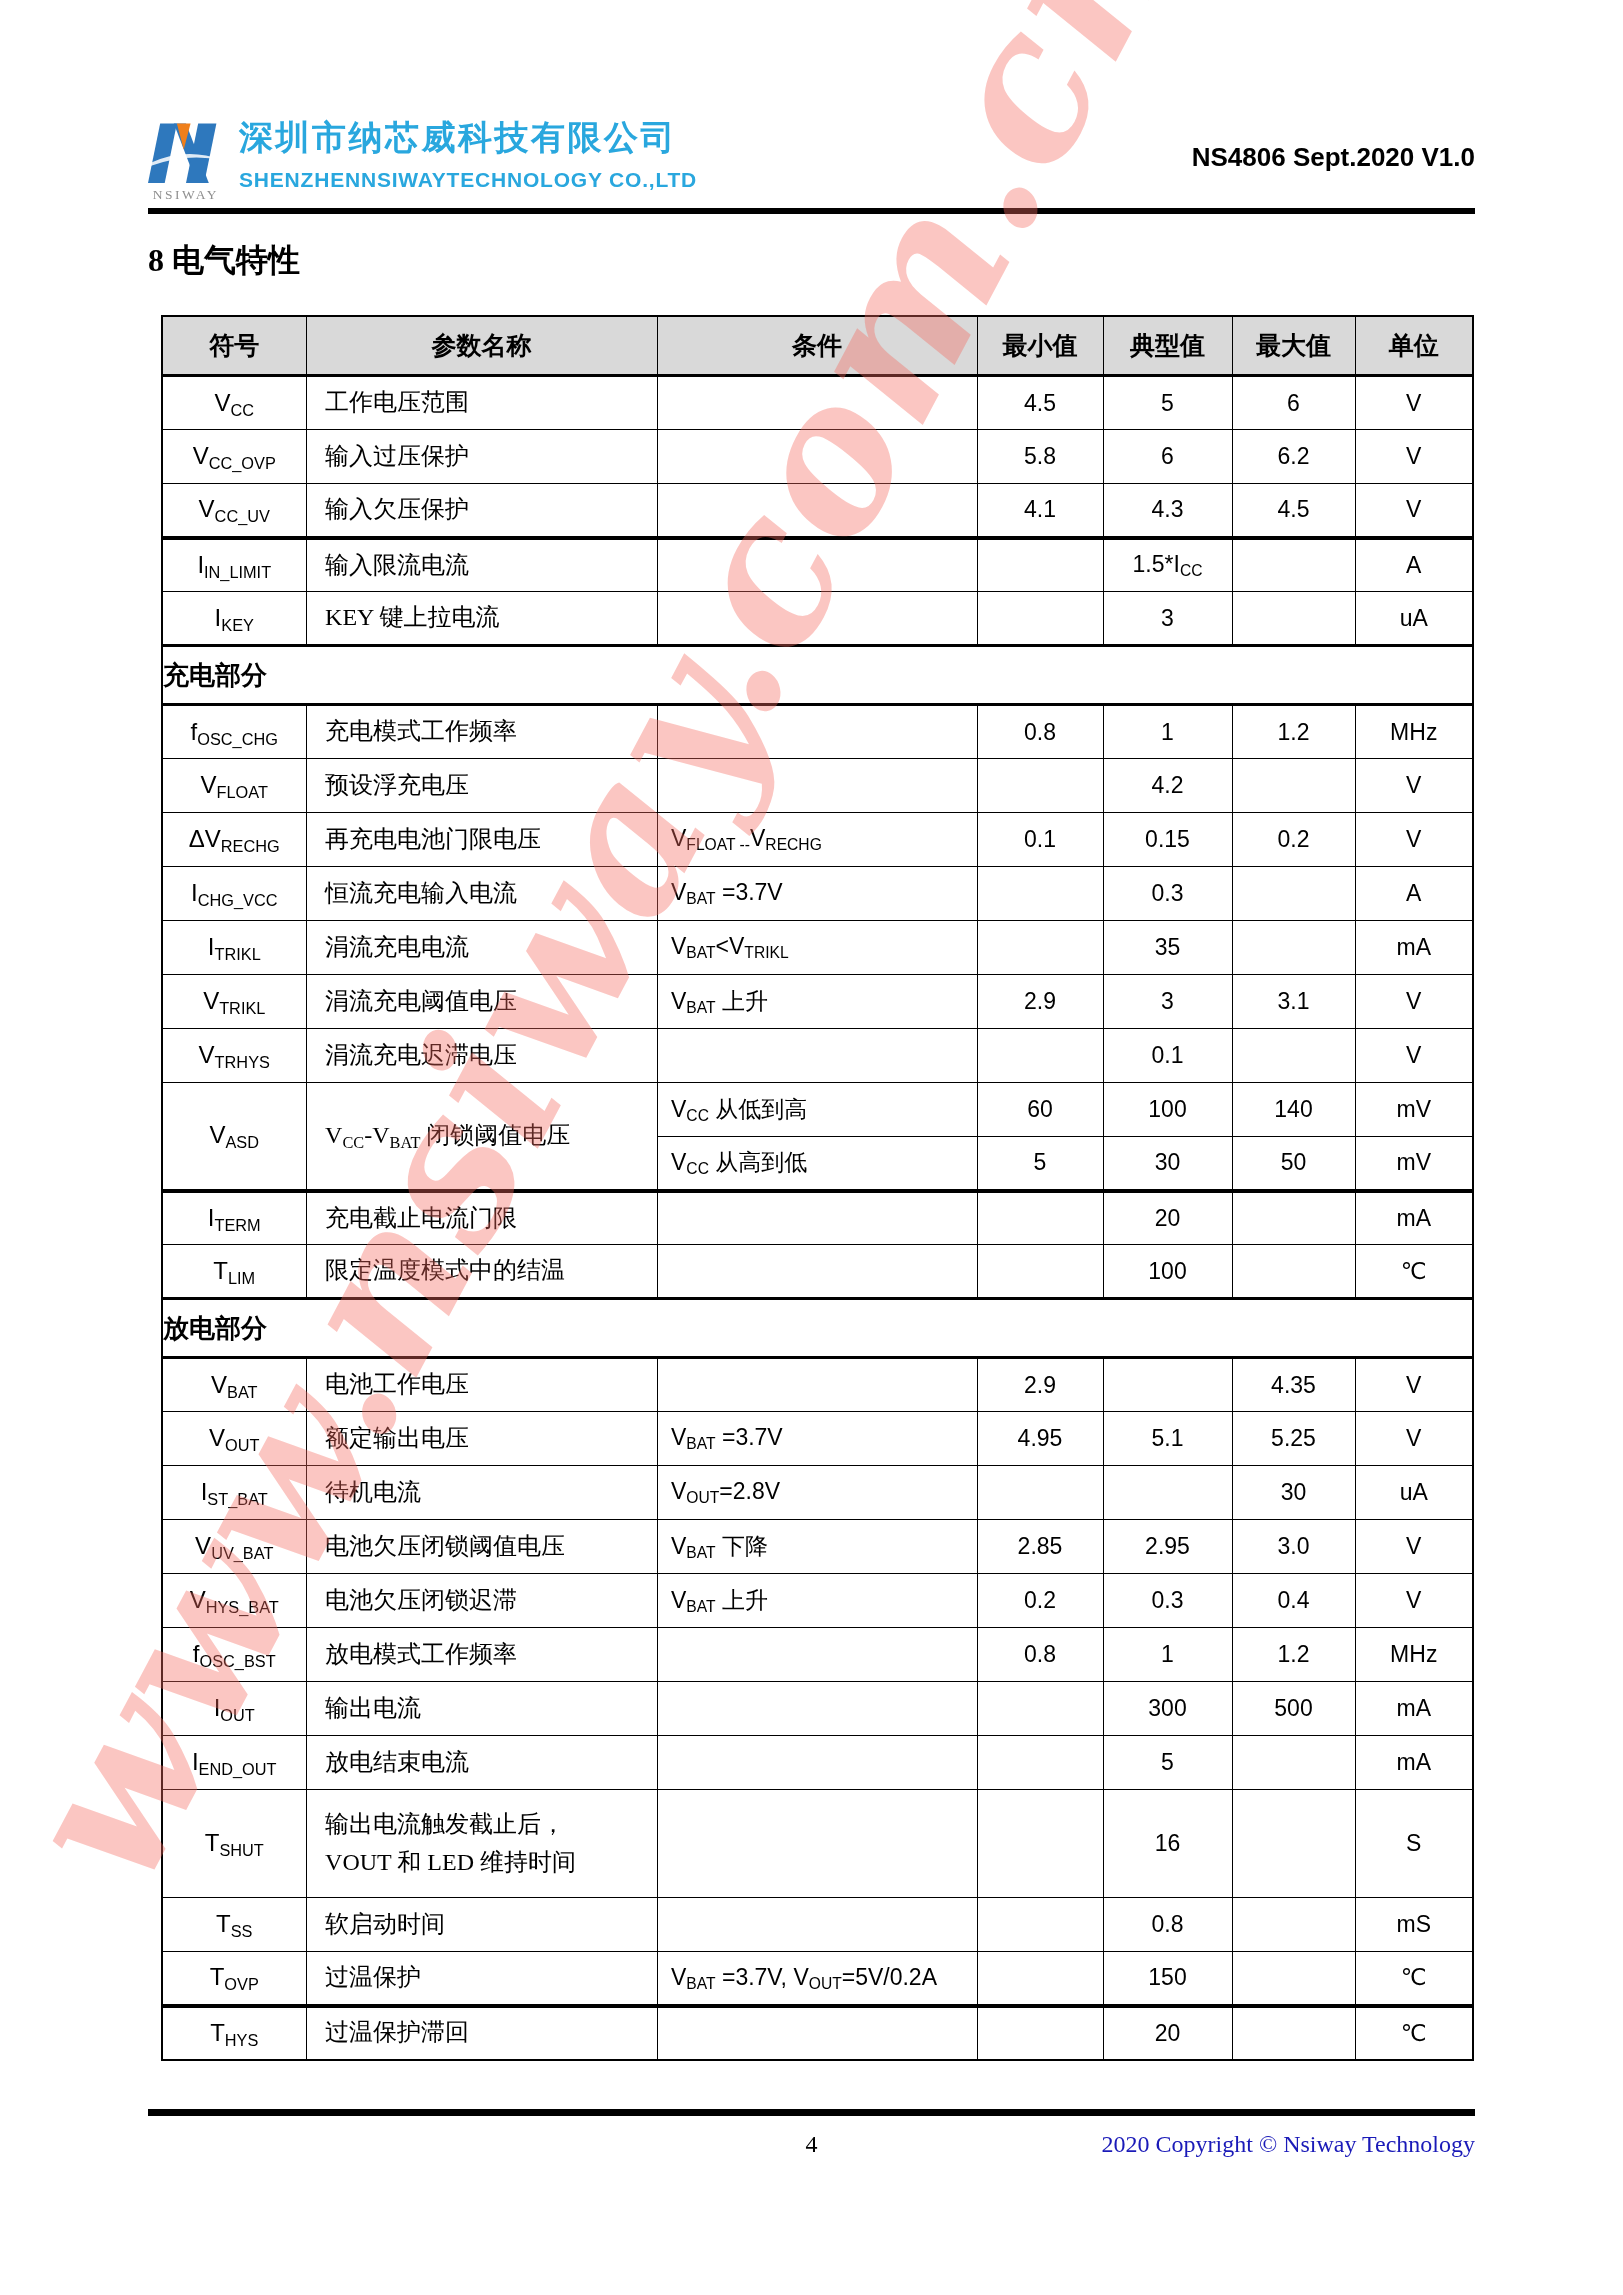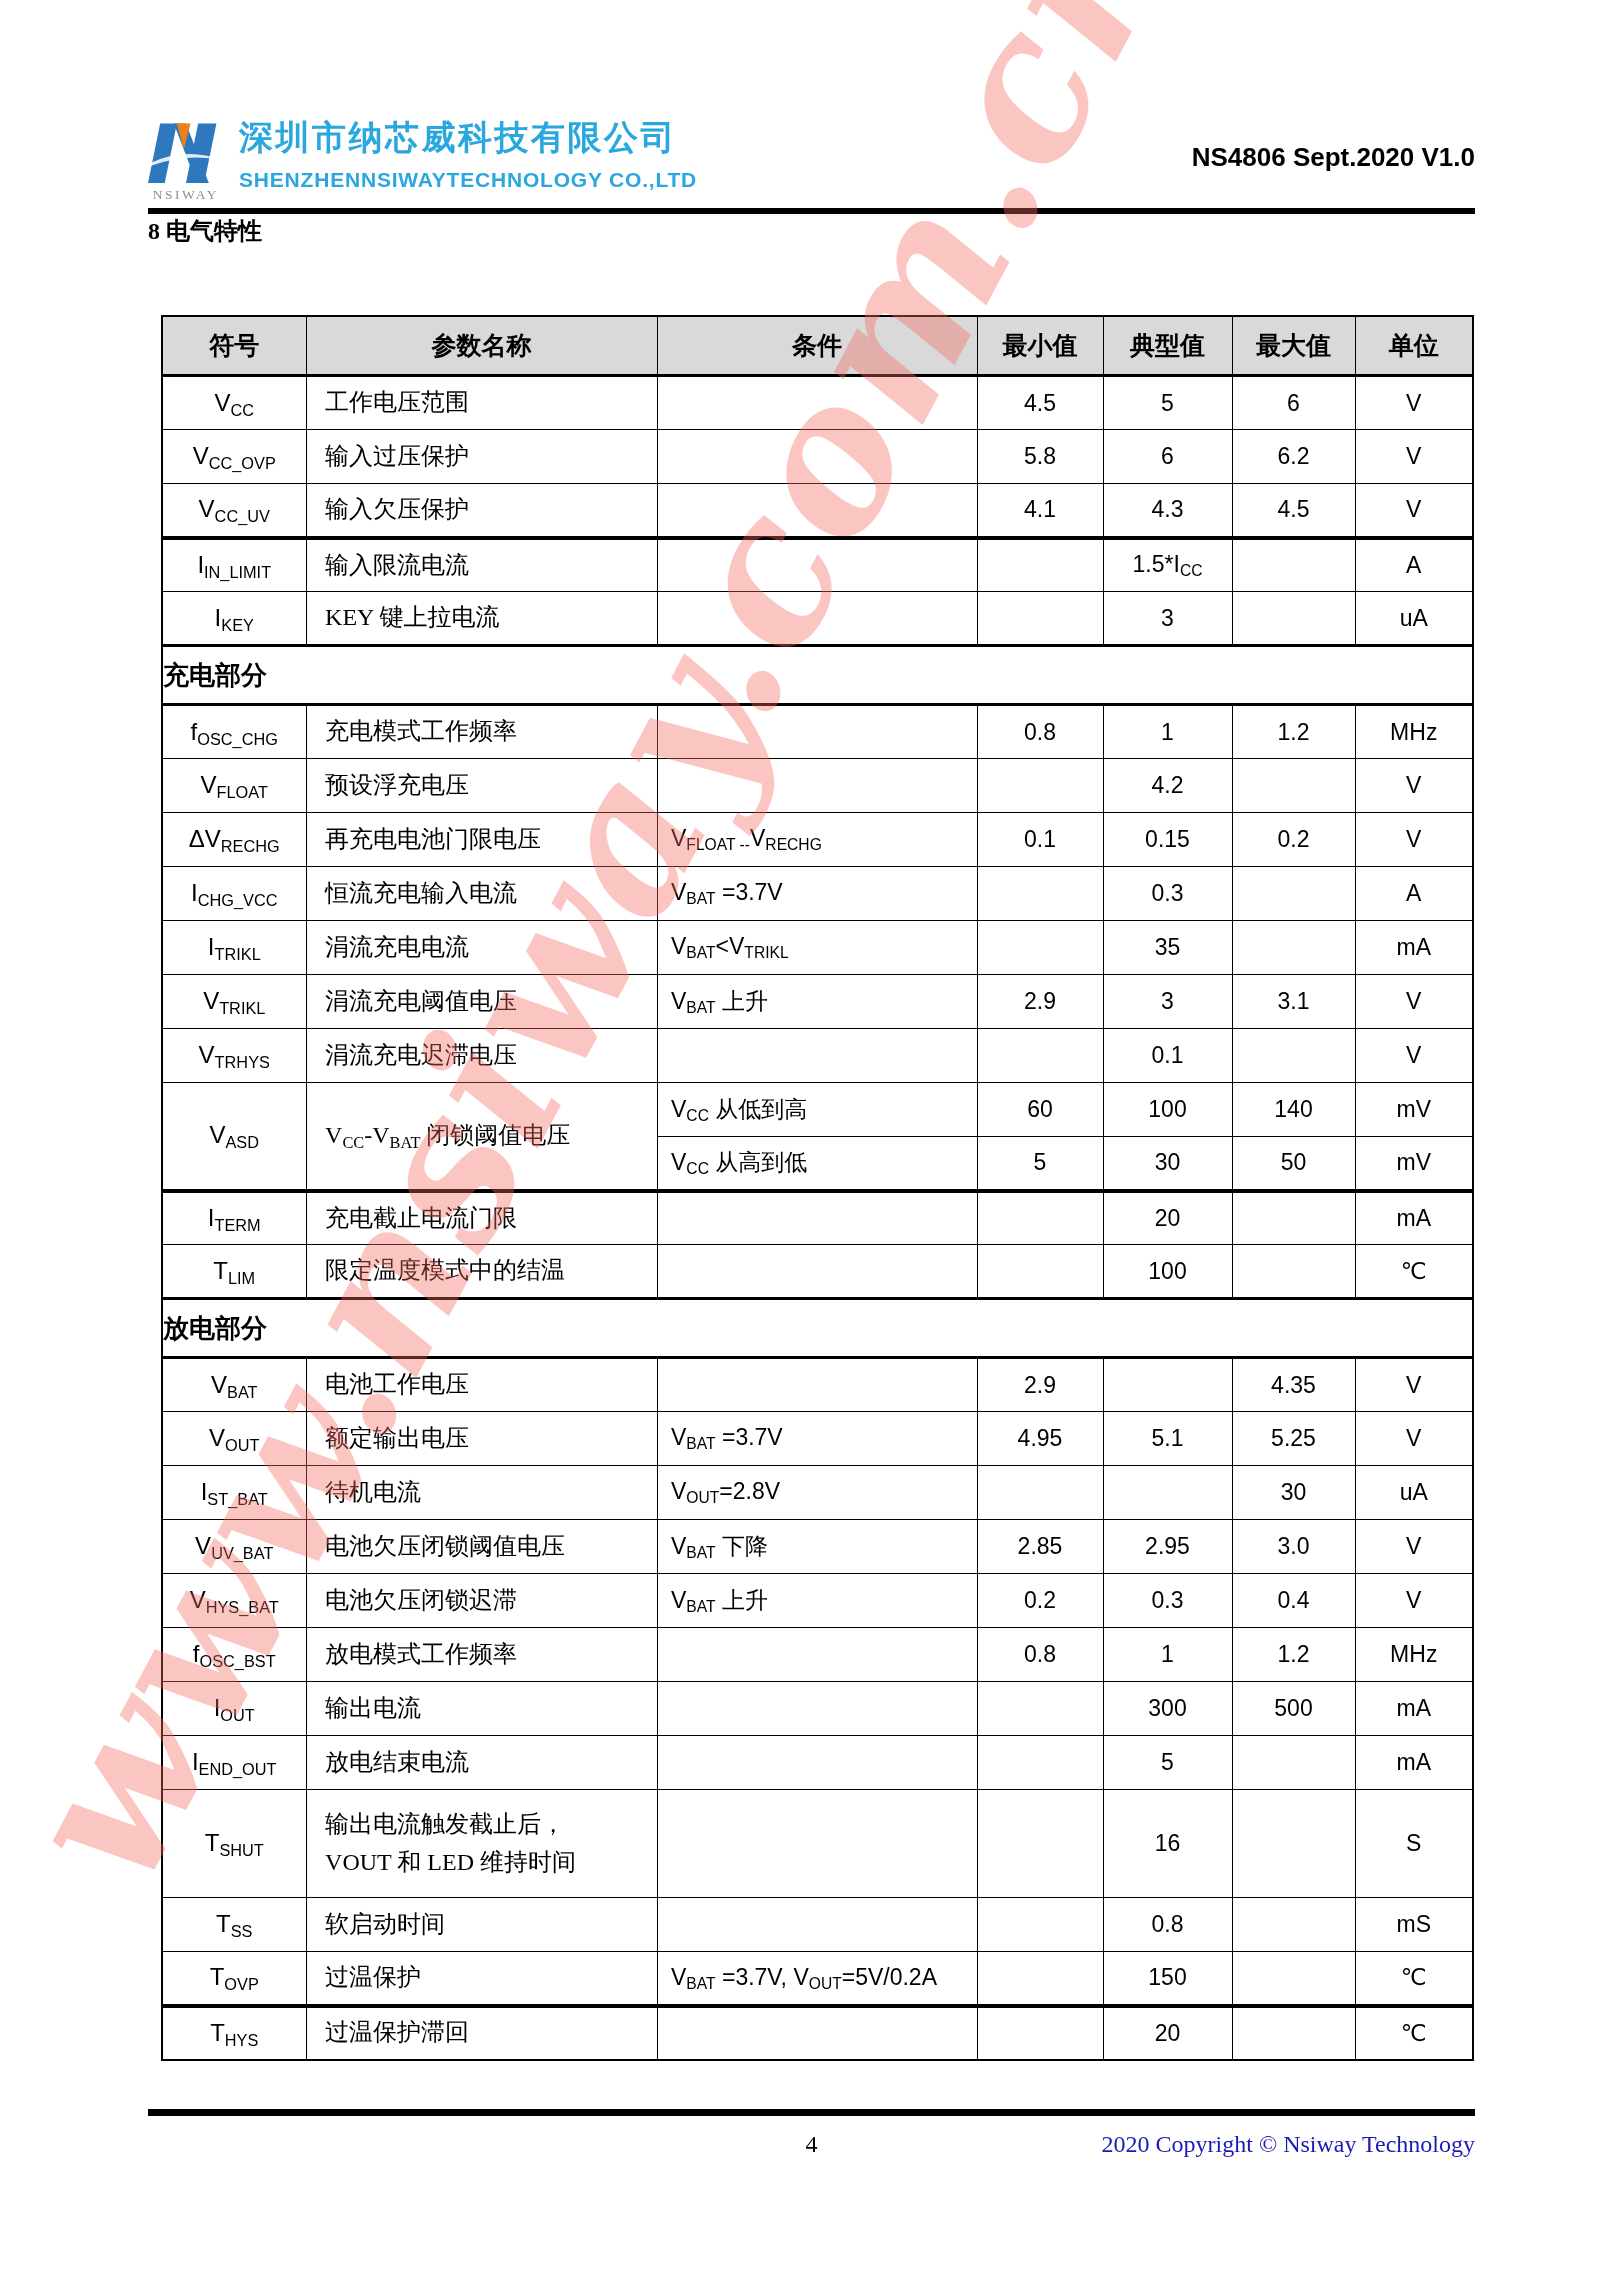--- a/index.html
+++ b/index.html
@@ -15,21 +15,21 @@
   .names{position:absolute;left:91px;top:5px;}
   .cn-name{font-size:34px;font-weight:bold;letter-spacing:2.5px;color:var(--brand,#29a7de);
            font-family:"Liberation Sans","DejaVu Sans",sans-serif;}
   .en-name{margin-top:6.8px;font-size:21px;font-weight:bold;letter-spacing:0.8px;color:var(--brand,#29a7de);
            font-family:"Liberation Sans","DejaVu Sans",sans-serif;}
   .doc-ref{position:absolute;right:0;top:32px;font-size:26px;font-weight:bold;
            font-family:"Liberation Sans","DejaVu Sans",sans-serif;}
   .hdr-rule{position:absolute;left:148px;right:148px;top:208px;height:6px;background:#000;}
 
   
-  .sec-title{position:absolute;left:148px;top:215px;font-size:24px;font-weight:bold;}
+  .sec-title{position:absolute;left:148px;top:239px;font-size:32px;font-weight:bold;}
   .conditions{position:absolute;left:152px;top:279px;font-size:24.5px;}
 
   
   .tbl-wrap{position:absolute;left:161px;top:315px;}
   table{border-collapse:collapse;table-layout:fixed;border:2.5px solid #000;padding-left:28px;}
   td,th{border:1.7px solid #000;padding:0;overflow:hidden;}
   th{background:var(--headbg,#d9d9d9);height:57px;font-size:25px;font-weight:bold;
      border-bottom:3.4px solid #000;font-family:"Liberation Serif","DejaVu Serif",serif;}
   tr.r{height:54px;}
   tr.tall{height:108px;}

